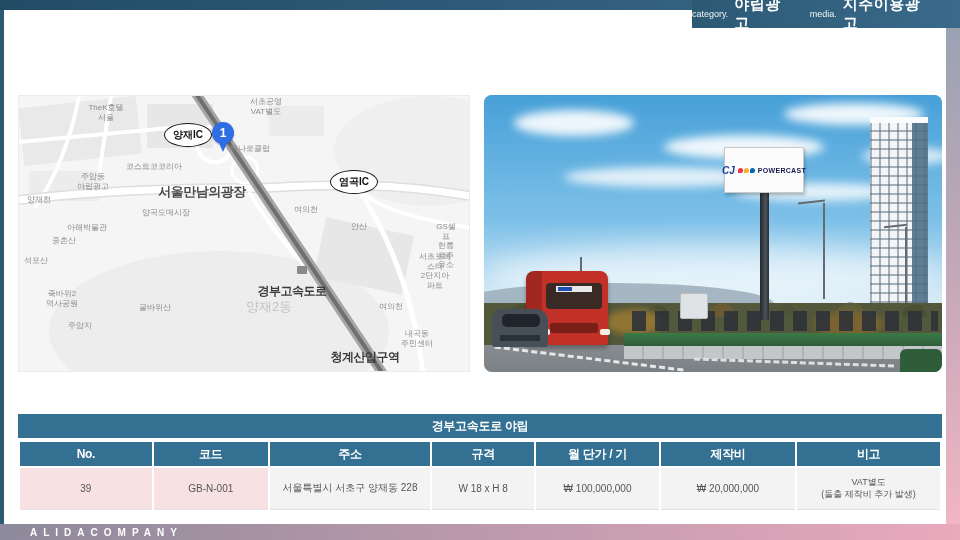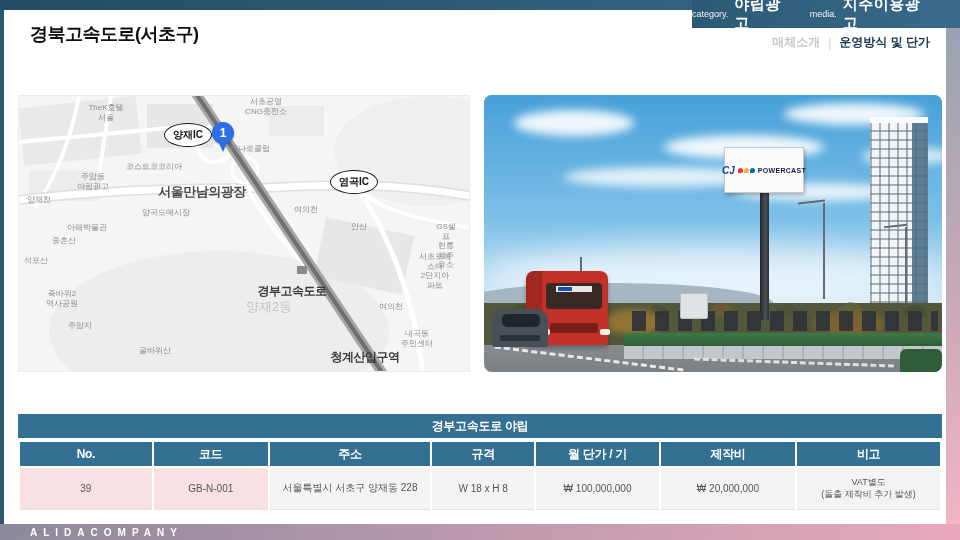--- a/index.html
+++ b/index.html
@@ -124,27 +124,21 @@
   <div class="rightstrip"></div>
 
   <div class="catbox">
     <span class="small">category.</span>
     <span class="big">야립광고</span>
     <span class="gap"></span>
     <span class="small">media.</span>
     <span class="big">지주이용광고</span>
   </div>
 
-  <div class="tabs">
-    <span class="tab-inactive">매체소개</span>
-    <span class="tab-sep">|</span>
-    <span class="tab-active">운영방식 및 단가</span>
-  </div>
-
-  <h1 class="page-title">경북고속도로(서초구)</h1>
+
 
   <div class="map">
     <svg width="452" height="277" viewBox="0 0 452 277">
       <rect x="0" y="0" width="452" height="277" fill="#f5f5f5"></rect>
       <ellipse cx="200" cy="235" rx="170" ry="80" fill="#ededed"></ellipse>
       <ellipse cx="410" cy="55" rx="95" ry="55" fill="#efefef"></ellipse>
       <rect x="2" y="6" width="118" height="58" fill="#e9e9e9" transform="rotate(-6 60 35)"></rect>
       <rect x="128" y="8" width="66" height="44" fill="#e7e7e7"></rect>
       <rect x="10" y="75" width="70" height="30" fill="#ececec"></rect>
       <rect x="250" y="10" width="55" height="30" fill="#ececec"></rect>
@@ -160,21 +154,21 @@
       <circle cx="196" cy="48" r="18" stroke="#ffffff" stroke-width="4" fill="none"></circle>
       <circle cx="226" cy="74" r="13" stroke="#ffffff" stroke-width="3" fill="none"></circle>
       <path d="M172,-10 L370,287" stroke="#a5a5a5" stroke-width="10" fill="none"></path>
       <path d="M172,-10 L370,287" stroke="#6f6f6f" stroke-width="4" fill="none"></path>
       <rect x="278" y="170" width="10" height="8" fill="#8a8a8a" rx="1"></rect>
     </svg>
     <div id="map-labels">
         <span class="mlabel sm" style="left: 87px; top: 7px;">TheK호텔
 서울</span>
         <span class="mlabel sm" style="left: 247px; top: 1px;">서초공영
-CNG충전소</span>
+VAT별도</span>
         <span class="mlabel sm" style="left: 135px; top: 66px;">코스트코코리아</span>
         <span class="mlabel sm" style="left: 74px; top: 76px;">주암동
 야립광고</span>
         <span class="mlabel sm" style="left: 20px; top: 99px;">양재천</span>
         <span class="mlabel sm" style="left: 231px; top: 48px;">하나로클럽</span>
         <span class="mlabel lg" style="left: 183px; top: 88px;">서울만남의광장</span>
         <span class="mlabel sm" style="left: 147px; top: 112px; text-align: right;">양곡도매시장</span>
         <span class="mlabel sm" style="left: 68px; top: 127px;">아해박물관</span>
         <span class="mlabel sm" style="left: 287px; top: 109px;">여의천</span>
         <span class="mlabel sm" style="left: 340px; top: 126px;">안산</span>
@@ -186,21 +180,21 @@
         <span class="mlabel dist" style="left: 250px; top: 203px;">양재2동</span>
         <span class="mlabel sm" style="left: 372px; top: 206px;">여의천</span>
         <span class="mlabel sm" style="left: 398px; top: 233px;">내곡동
 주민센터</span>
         <span class="mlabel md" style="left: 346px; top: 254px;">청계산입구역</span>
         <span class="mlabel sm" style="left: 45px; top: 140px;">중촌산</span>
         <span class="mlabel sm" style="left: 17px; top: 160px;">석포산</span>
         <span class="mlabel sm" style="left: 43px; top: 193px;">죽바위2
 역사공원</span>
         <span class="mlabel sm" style="left: 61px; top: 225px;">주암지</span>
-        <span class="mlabel sm" style="left: 136px; top: 207px; margin-top: 43px;">굴바위산</span>
+        <span class="mlabel sm" style="left: 136px; top: 207px;">굴바위산</span>
       </div>
     <span class="ic-badge" style="left:169px;top:39px">양재IC</span>
     <span class="ic-badge" style="left:335px;top:86px">염곡IC</span>
     <div class="pin">1</div>
     <div class="pin-tail"></div>
   </div>
 
   <div class="photo">
     <div class="sky"></div>
     <div class="cloud c1"></div>

